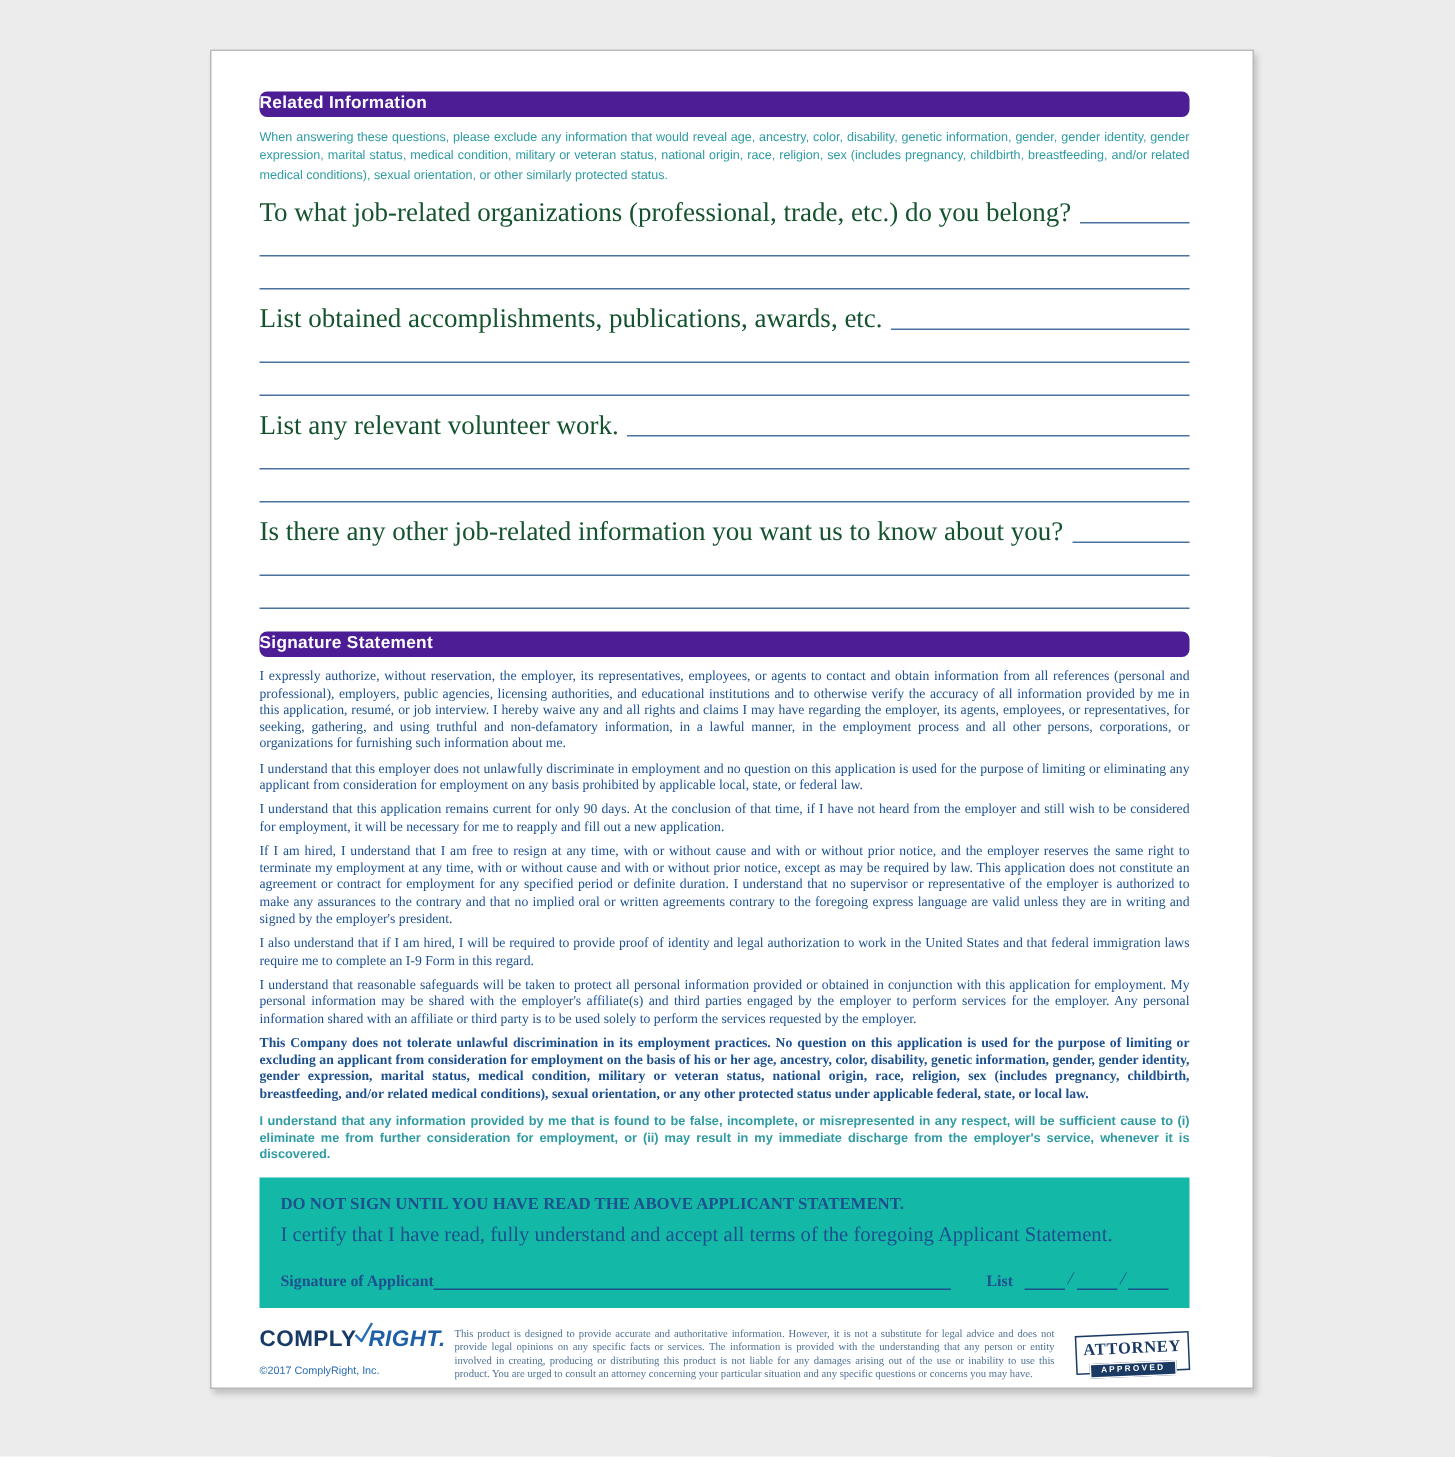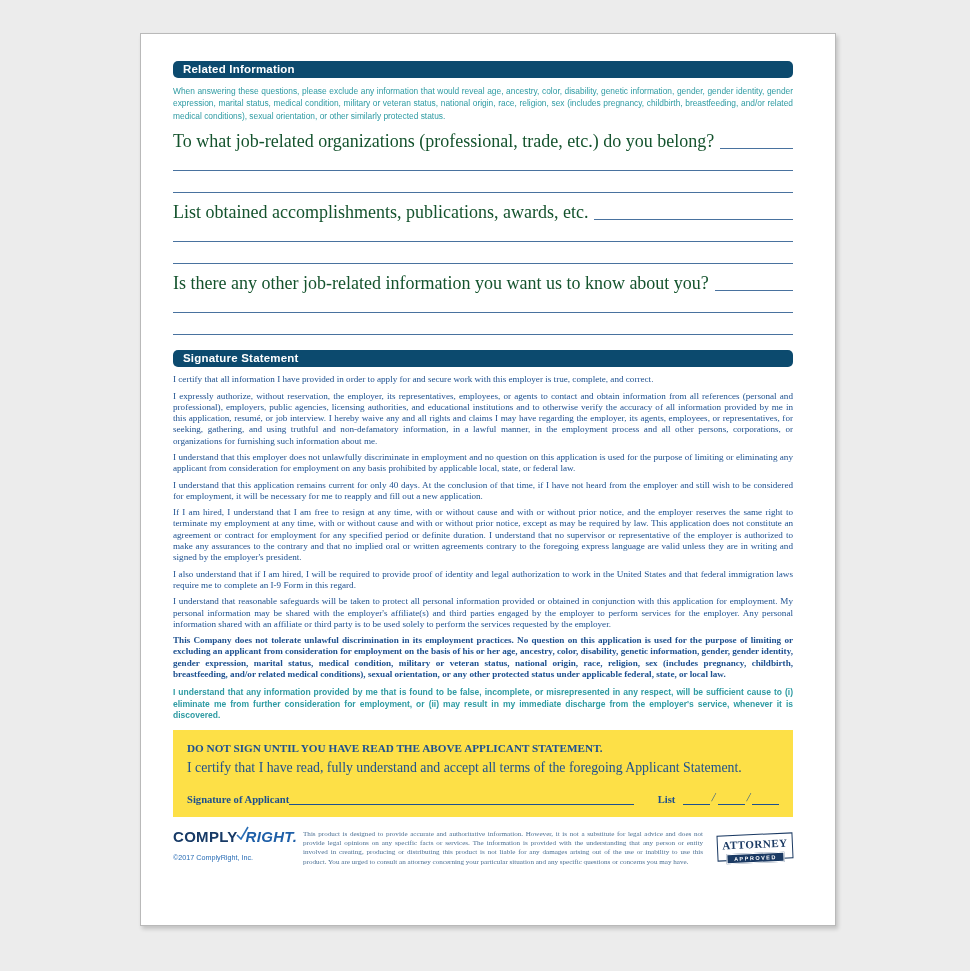--- a/index.html
+++ b/index.html
@@ -10,23 +10,23 @@
   }
   .sheet{
     position:absolute;left:140px;top:33px;width:696px;height:893px;
     background:#ffffff;border:1px solid #b9b9b9;
     box-shadow:2px 3px 4px rgba(0,0,0,0.18);
     box-sizing:border-box;overflow:hidden;
   }
   .content{position:absolute;left:32px;top:0;width:620px;}
   
   .section-bar{
-    margin-top:0;background:#0c4a6e;color:#ffffff;border-radius:5px;
+    margin-top:0;background:#4c1d95;color:#ffffff;border-radius:5px;
     font-family:"Liberation Sans", sans-serif;font-weight:bold;
-    font-size:11.5px;line-height:17px;height:17px;padding-left:10px;
+    font-size:11.5px;line-height:17px;height:17px;
     letter-spacing:0.2px;
   }
   .bar1{margin-top:27px;}
   .bar2{margin-top:15px;}
   
   .intro{
     margin-top:7px;color:#2f9ba3;font-family:"Liberation Sans", sans-serif;
     font-size:8.4px;line-height:12.4px;text-align:justify;
   }
   
@@ -43,21 +43,21 @@
     color:#1d508f;font-size:9.15px;line-height:11.3px;text-align:justify;
     margin:0 0 5px 0;
   }
   .para.bold-serif{font-weight:bold;}
   .para.bold-teal{
     font-family:"Liberation Sans", sans-serif;font-weight:bold;color:#2f9ba3;
     font-size:8.5px;line-height:11.2px;margin-top:7px;
   }
   
   .sig-box{
-    margin-top:9px;background:#fde047;padding:12px 14px 12px 14px;
+    margin-top:9px;background:#14b8a6;padding:12px 14px 12px 14px;
     box-sizing:border-box;width:100%;
   }
   .sig-warning{color:#1d508f;font-weight:bold;font-size:11.2px;line-height:13px;}
   .sig-certify{color:#1d508f;font-size:13.8px;line-height:16px;margin-top:5px;}
   .sig-row{display:flex;align-items:flex-end;margin-top:14px;}
   .sig-label{color:#1d508f;font-weight:bold;font-size:10.6px;white-space:nowrap;}
   .sig-line{flex:1;border-bottom:1px solid #1d508f;height:12px;}
   .date-group{display:flex;align-items:flex-end;margin-left:24px;}
   .date-label{color:#1d508f;font-weight:bold;font-size:10.6px;margin-right:8px;}
   .date-seg{width:27px;border-bottom:1px solid #1d508f;height:12px;}
@@ -122,37 +122,44 @@
         <div class="question-block">
           <div class="q-row">
             <span class="q-label">List obtained accomplishments, publications, awards, etc.</span>
             <span class="q-inline-line"></span>
           </div>
           <div class="q-line-full"></div>
           <div class="q-line-full"></div>
         </div>
         <div class="question-block">
           <div class="q-row">
+            <span class="q-label">List any relevant volunteer work.</span>
+            <span class="q-inline-line"></span>
+          </div>
+          <div class="q-line-full"></div>
+          <div class="q-line-full"></div>
+        </div>
+        <div class="question-block">
+          <div class="q-row">
             <span class="q-label">Is there any other job-related information you want us to know about you?</span>
             <span class="q-inline-line"></span>
           </div>
           <div class="q-line-full"></div>
           <div class="q-line-full"></div>
         </div>
       </div>
 
     <div class="section-bar bar2">
       <span>Signature Statement</span>
     </div>
 
     <div class="statement" id="statement-paragraphs">
-        <p class="para ">I certify that all information I have provided in order to apply for and secure work with this employer is true, complete, and correct.</p>
         <p class="para ">I expressly authorize, without reservation, the employer, its representatives, employees, or agents to contact and obtain information from all references (personal and professional), employers, public agencies, licensing authorities, and educational institutions and to otherwise verify the accuracy of all information provided by me in this application, resumé, or job interview. I hereby waive any and all rights and claims I may have regarding the employer, its agents, employees, or representatives, for seeking, gathering, and using truthful and non-defamatory information, in a lawful manner, in the employment process and all other persons, corporations, or organizations for furnishing such information about me.</p>
         <p class="para ">I understand that this employer does not unlawfully discriminate in employment and no question on this application is used for the purpose of limiting or eliminating any applicant from consideration for employment on any basis prohibited by applicable local, state, or federal law.</p>
-        <p class="para ">I understand that this application remains current for only 40 days. At the conclusion of that time, if I have not heard from the employer and still wish to be considered for employment, it will be necessary for me to reapply and fill out a new application.</p>
+        <p class="para ">I understand that this application remains current for only 90 days. At the conclusion of that time, if I have not heard from the employer and still wish to be considered for employment, it will be necessary for me to reapply and fill out a new application.</p>
         <p class="para ">If I am hired, I understand that I am free to resign at any time, with or without cause and with or without prior notice, and the employer reserves the same right to terminate my employment at any time, with or without cause and with or without prior notice, except as may be required by law. This application does not constitute an agreement or contract for employment for any specified period or definite duration. I understand that no supervisor or representative of the employer is authorized to make any assurances to the contrary and that no implied oral or written agreements contrary to the foregoing express language are valid unless they are in writing and signed by the employer's president.</p>
         <p class="para ">I also understand that if I am hired, I will be required to provide proof of identity and legal authorization to work in the United States and that federal immigration laws require me to complete an I-9 Form in this regard.</p>
         <p class="para ">I understand that reasonable safeguards will be taken to protect all personal information provided or obtained in conjunction with this application for employment. My personal information may be shared with the employer's affiliate(s) and third parties engaged by the employer to perform services for the employer. Any personal information shared with an affiliate or third party is to be used solely to perform the services requested by the employer.</p>
         <p class="para bold-serif">This Company does not tolerate unlawful discrimination in its employment practices. No question on this application is used for the purpose of limiting or excluding an applicant from consideration for employment on the basis of his or her age, ancestry, color, disability, genetic information, gender, gender identity, gender expression, marital status, medical condition, military or veteran status, national origin, race, religion, sex (includes pregnancy, childbirth, breastfeeding, and/or related medical conditions), sexual orientation, or any other protected status under applicable federal, state, or local law.</p>
         <p class="para bold-teal">I understand that any information provided by me that is found to be false, incomplete, or misrepresented in any respect, will be sufficient cause to (i) eliminate me from further consideration for employment, or (ii) may result in my immediate discharge from the employer's service, whenever it is discovered.</p>
       </div>
 
     <div class="sig-box">
       <div class="sig-warning">DO NOT SIGN UNTIL YOU HAVE READ THE ABOVE APPLICANT STATEMENT.</div>
       <div class="sig-certify">I certify that I have read, fully understand and accept all terms of the foregoing Applicant Statement.</div>

